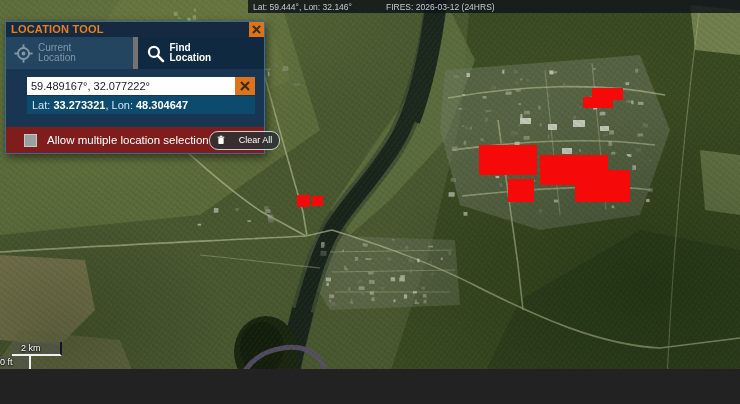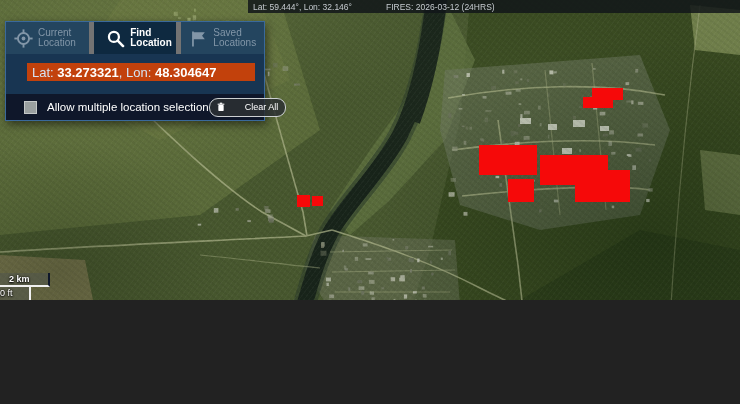--- a/index.html
+++ b/index.html
@@ -1,16 +1,16 @@
 <!DOCTYPE html>
 <html><head>
 <meta charset="utf-8">
 <style>
   html,body{margin:0;padding:0;background:#222;}
-  #screen{position:relative;width:740px;height:300px;overflow:hidden;
+  #screen{position:relative;width:740px;height:369px;overflow:hidden;
     font-family:"Liberation Sans",sans-serif;background:#47572e;}
 
   
   #map{position:absolute;inset:0;z-index:0;}
   #map svg{position:absolute;inset:0;display:block;}
   .map-texture{position:absolute;inset:0;z-index:1;pointer-events:none;
     background:
       radial-gradient(ellipse 320px 210px at 14% 18%, rgba(150,160,95,.20), transparent 62%),
       radial-gradient(ellipse 260px 160px at 38% 6%, rgba(130,145,85,.16), transparent 60%),
       radial-gradient(ellipse 420px 300px at 88% 78%, rgba(0,18,0,.28), transparent 65%),
@@ -35,47 +35,47 @@
   #panel-title{font-size:11px;font-weight:bold;color:#e8801e;line-height:15px;
     padding-left:5px;letter-spacing:.2px;}
   #panel-close{position:absolute;right:0;top:0;width:15px;height:15px;background:#dd741c;
     display:flex;align-items:center;justify-content:center;cursor:pointer;}
 
   #tabs{display:flex;height:32px;background:#24455f;}
   .tab{flex:1;display:flex;align-items:center;gap:5px;padding-left:8px;
     color:#8296a8;font-size:10px;line-height:10.5px;border-right:5px solid #737373;
     box-sizing:border-box;cursor:pointer;}
   .tab:last-child{border-right:none;}
-  .tab.active{background:#0e2940;color:#fff;font-weight:bold;justify-content:center;}
+  .tab.active{background:#0e2940;color:#fff;font-weight:bold;}
   .tab .ticon{flex:0 0 auto;display:flex;}
 
   #panel-body{padding:8px 9px 13px 21px;background:#183552;}
   #search-row{display:flex;height:18px;}
   #search-input{flex:1;min-width:0;border:none;outline:none;background:#fff;color:#222;
     font-size:11px;padding:0 4px;font-family:"Liberation Sans",sans-serif;}
   #search-clear{width:20px;height:18px;background:#dd741c;border:none;display:flex;
     align-items:center;justify-content:center;cursor:pointer;padding:0;}
-  #latlon-bar{margin-top:1px;height:18px;background:#c2410c;color:#d5e3f3;font-size:13px;
+  #latlon-bar{margin-top:1px;height:18px;background:#0c4a6e;color:#d5e3f3;font-size:11px;
     display:flex;align-items:center;padding-left:5px;white-space:pre;}
   #latlon-bar b{color:#fff;}
 
-  #panel-footer{height:26px;background:#0f172a;display:flex;align-items:center;
+  #panel-footer{height:26px;background:#7f1d1d;display:flex;align-items:center;
     padding:0 5px 0 18px;box-sizing:border-box;}
   #multi-checkbox{width:13px;height:13px;background:#9aa0a0;border:1px solid #c4c8c8;
     box-sizing:border-box;cursor:pointer;flex:0 0 auto;}
   #multi-label{color:#fff;font-size:11.5px;margin-left:10px;flex:1;white-space:nowrap;}
   #clear-all{height:17px;border:1px solid #ccd0d2;border-radius:9px;
     background:rgba(44,48,51,.85);color:#fff;font-size:9px;display:flex;align-items:center;
-    gap:20px;padding:0 7px;cursor:pointer;white-space:nowrap;}
+    gap:14px;padding:0 7px;cursor:pointer;white-space:nowrap;}
 
   
   #scale{position:absolute;left:0;bottom:0;z-index:4;}
-  #scale-km{position:absolute;left:0;bottom:13px;width:50px;height:14px;
+  #scale-km{position:absolute;left:12px;bottom:13px;width:50px;height:14px;
     background:rgba(78,84,78,.5);border-bottom:2px solid #f0f0f0;border-right:2px solid #0f172a;
-    box-sizing:border-box;font-weight:bold;}
+    box-sizing:border-box;}
   #scale-km span{display:block;font-size:9px;color:#fff;line-height:12px;padding-left:9px;
     text-shadow:0 0 2px #000,0 1px 2px #000;}
   #scale-ft{position:absolute;left:0;bottom:0;width:31px;height:13px;
     background:rgba(78,84,78,.5);border-right:2px solid #f0f0f0;box-sizing:border-box;overflow:hidden;}
   #scale-ft span{display:block;font-size:9px;color:#fff;line-height:12px;margin-left:-5px;
     text-shadow:0 0 2px #000,0 1px 2px #000;}
 </style>
 </head>
 <body>
 
@@ -329,20 +329,29 @@
       <div class="fire" style="left: 297px; top: 195px; width: 13px; height: 12px; background: rgb(246, 9, 9);"></div>
       <div class="fire" style="left: 312px; top: 196px; width: 11px; height: 10px; background: rgb(246, 9, 9);"></div>
     </div>
 
   <div id="top-bar">
     <span>Lat: 59.444°, Lon: 32.146°</span>
     <span>FIRES: 2026-03-12 (24HRS)</span>
   </div>
 
   <div id="panel">
+    <div id="panel-header">
+      <div id="panel-title">LOCATION TOOL</div>
+      <div id="panel-close">
+        <svg width="9" height="9" viewBox="0 0 10 10">
+          <line x1="1" y1="1" x2="9" y2="9" stroke="#3b2d16" stroke-width="2.2"></line>
+          <line x1="9" y1="1" x2="1" y2="9" stroke="#3b2d16" stroke-width="2.2"></line>
+        </svg>
+      </div>
+    </div>
 
     <div id="tabs">
       <div class="tab">
         <span class="ticon">
           <svg width="19" height="19" viewBox="0 0 24 24">
             <circle cx="12" cy="12" r="7" fill="none" stroke="currentColor" stroke-width="2.4"></circle>
             <circle cx="12" cy="12" r="2.4" fill="currentColor"></circle>
             <line x1="12" y1="0.5" x2="12" y2="5" stroke="currentColor" stroke-width="2.4"></line>
             <line x1="12" y1="19" x2="12" y2="23.5" stroke="currentColor" stroke-width="2.4"></line>
             <line x1="0.5" y1="12" x2="5" y2="12" stroke="currentColor" stroke-width="2.4"></line>
@@ -359,35 +368,32 @@
           <svg width="19" height="19" viewBox="0 0 24 24">
             <circle cx="10" cy="10" r="6.3" fill="none" stroke="currentColor" stroke-width="2.8"></circle>
             <line x1="14.8" y1="14.8" x2="21.5" y2="21.5" stroke="currentColor" stroke-width="3.2" stroke-linecap="round"></line>
           </svg>
         </span>
         <span>
           <span>Find</span><br>
           <span>Location</span>
         </span>
       </div>
-      <div class="tab">
-        <span class="ticon">
-          <svg width="19" height="19" viewBox="0 0 24 24">
-            <line x1="5" y1="3" x2="5" y2="22" stroke="currentColor" stroke-width="2.2"></line>
-            <path d="M5,4 L20,4 L16.5,8.5 L20,13 L5,13 Z" fill="currentColor"></path>
+    </div>
+
+    <div id="panel-body">
+      <div id="search-row">
+        <input id="search-input" type="text" value="59.489167°, 32.077222°" style="">
+        <button id="search-clear">
+          <svg width="10" height="10" viewBox="0 0 10 10">
+            <line x1="1" y1="1" x2="9" y2="9" stroke="#3b2d16" stroke-width="2.2"></line>
+            <line x1="9" y1="1" x2="1" y2="9" stroke="#3b2d16" stroke-width="2.2"></line>
           </svg>
-        </span>
-        <span>
-          <span>Saved</span><br>
-          <span>Locations</span>
-        </span>
+        </button>
       </div>
-    </div>
-
-    <div id="panel-body">
       <div id="latlon-bar"><span>Lat: </span><b>33.273321</b><span>, </span><span>Lon: </span><b>48.304647</b></div>
     </div>
 
     <div id="panel-footer">
       <div id="multi-checkbox"></div>
       <div id="multi-label">Allow multiple location selection</div>
       <div id="clear-all">
         <svg width="8" height="10" viewBox="0 0 12 14">
           <rect x="2" y="4" width="8" height="9" rx="1" fill="#fff"></rect>
           <rect x="1" y="2" width="10" height="1.6" fill="#fff"></rect>

